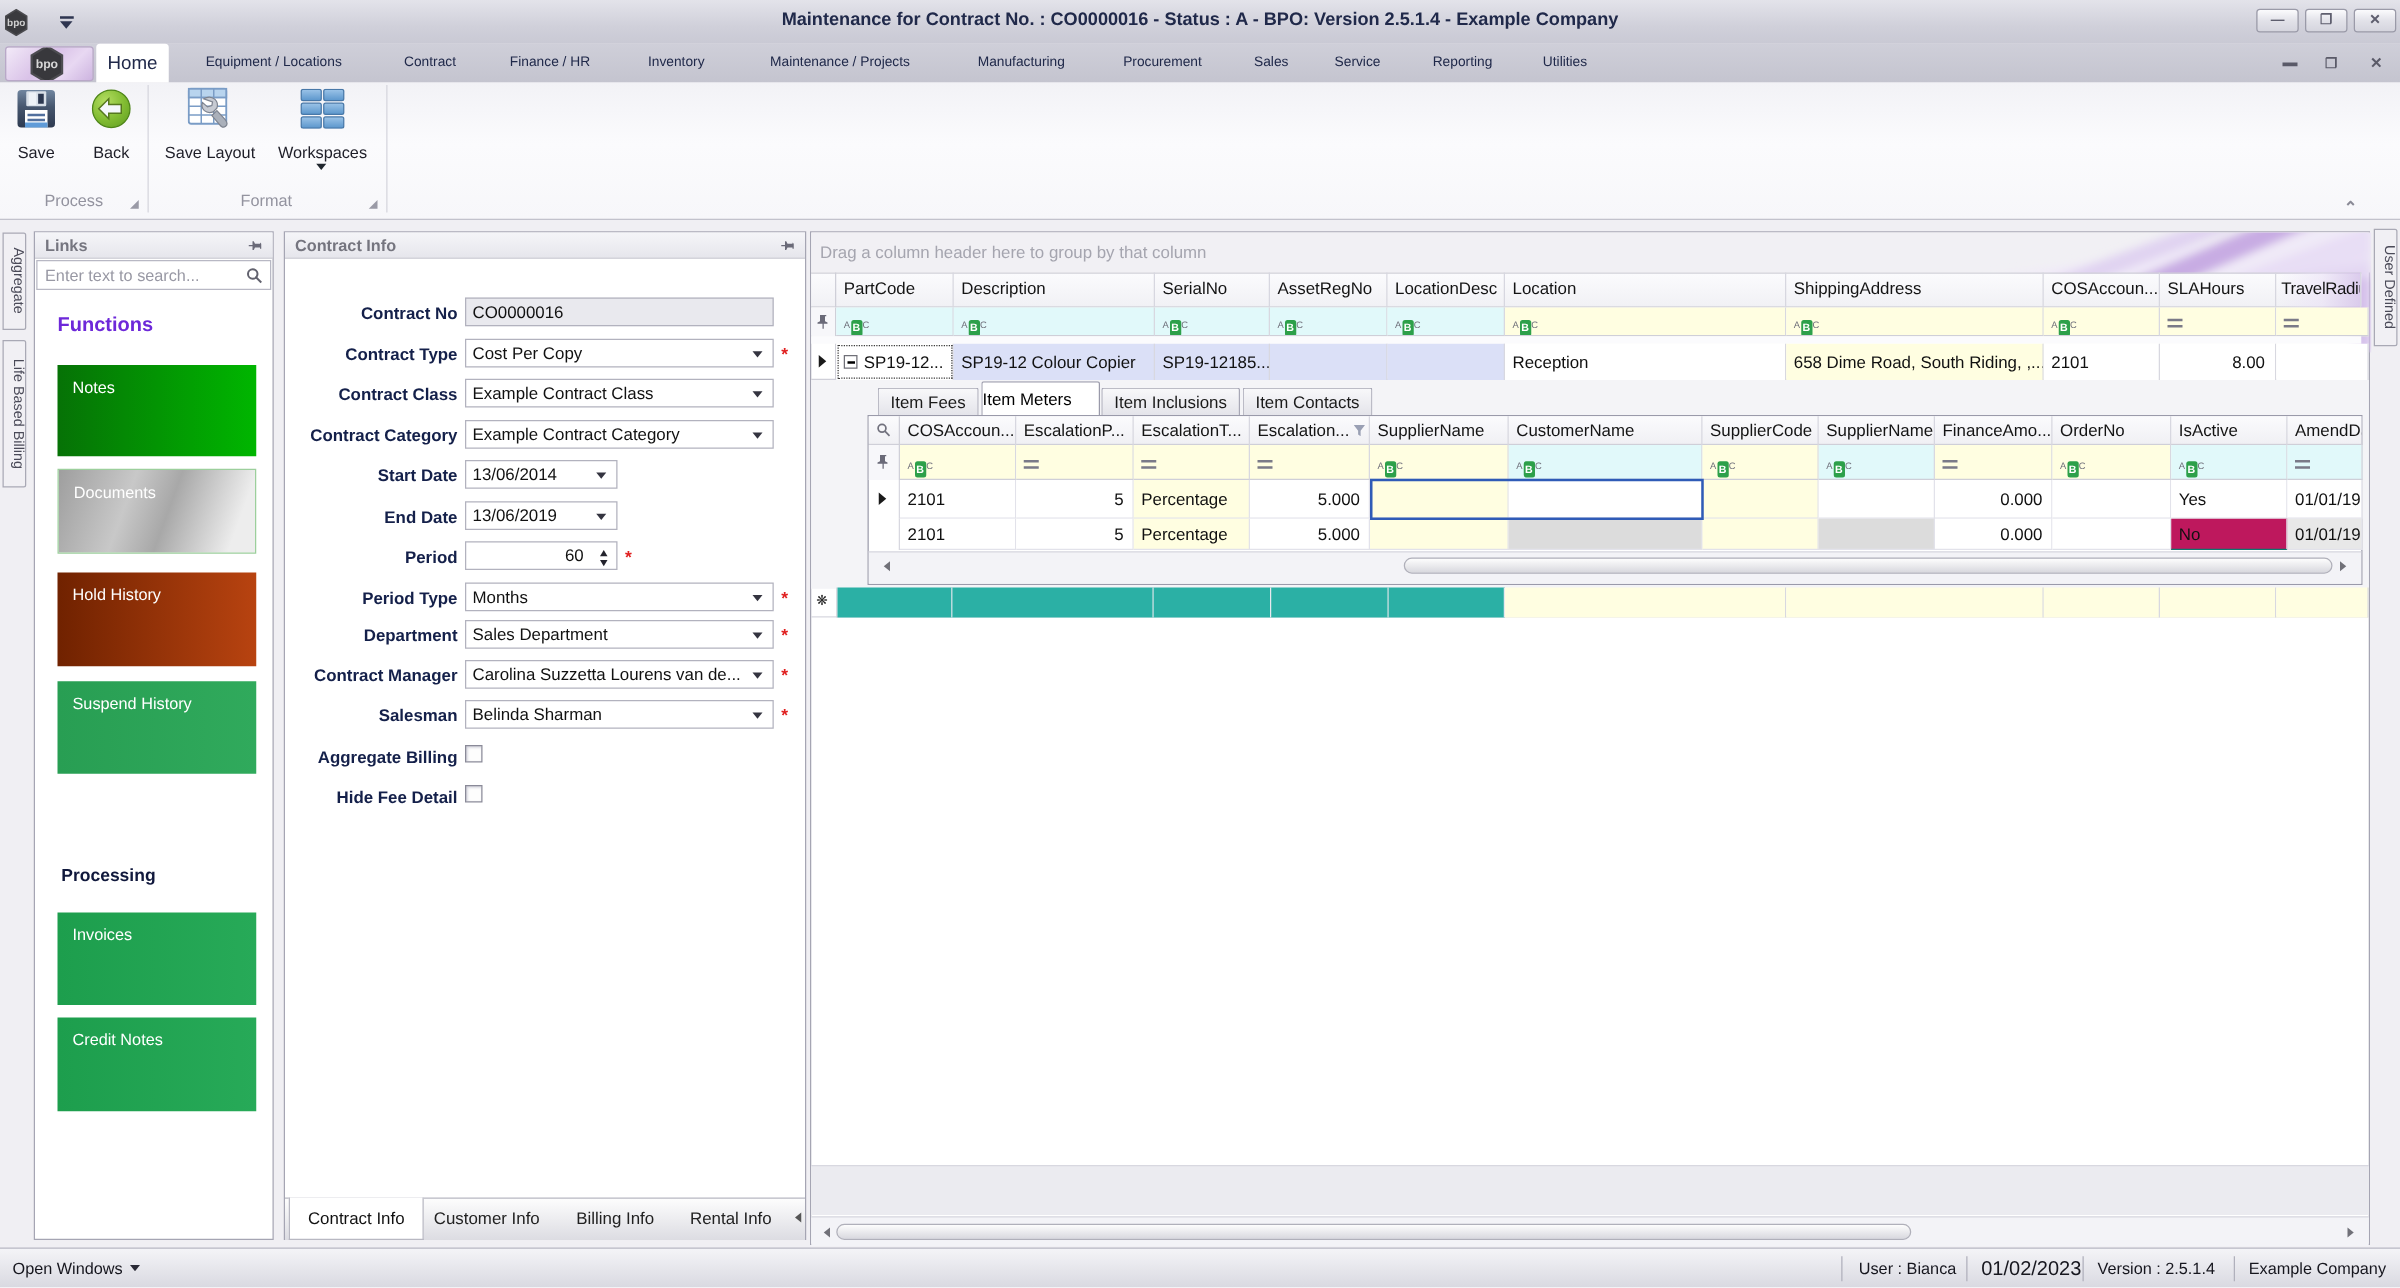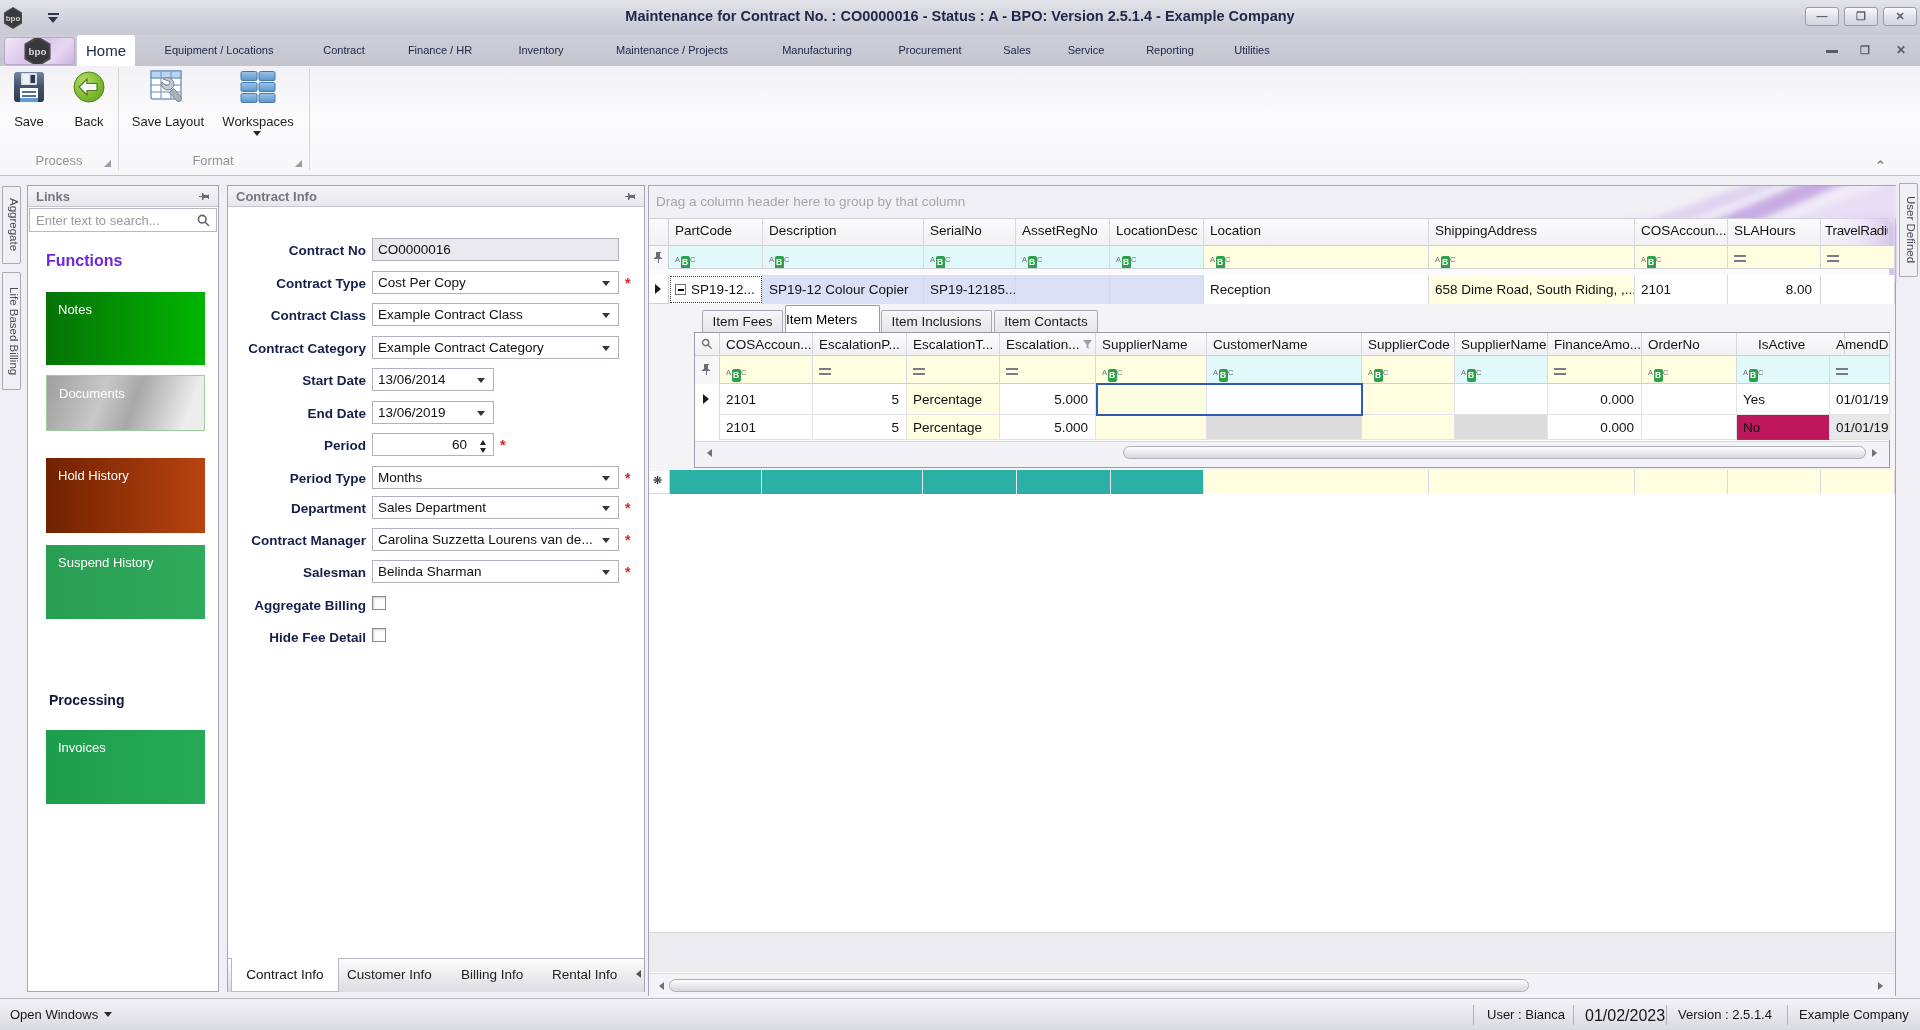--- a/index.html
+++ b/index.html
@@ -184,25 +184,26 @@
         </svg>
     </div>
     <div class="abs" style="left:1px;top:22px;width:188px;height:24px;border:1px solid #b8b8c4;background:#fff;color:#9898a4;font-size:13px;padding:4px 0 0 6px;">Enter text to search...
       <svg class="abs" style="right:6px;top:5px;" width="13" height="13" viewBox="0 0 13 13">
           <circle cx="5.2" cy="5.2" r="3.8" fill="none" stroke="#62626e" stroke-width="1.6"></circle>
           <line x1="8" y1="8" x2="12" y2="12" stroke="#62626e" stroke-width="1.6"></line>
         </svg>
     </div>
     <div class="abs" style="left:18px;top:66px;font-weight:bold;font-size:16px;color:#6d28d9;">Functions</div>
     <div class="abs greenbtn" style="top:106px;height:73px;background:linear-gradient(90deg,#067206,#00b600);">Notes</div>
-    <div class="abs greenbtn" style="top:189px;height:56px;background:linear-gradient(110deg,#9e9e9e,#c8c8c8 35%,#a8a8a8 55%,#ededed 88%);border:1px solid #9ccf9c;">Documents</div>
+    <div class="abs greenbtn" style="top:189px;height:68px;background:linear-gradient(110deg,#9e9e9e,#c8c8c8 35%,#a8a8a8 55%,#ededed 88%);border:1px solid #9ccf9c;">Documents</div>
     <div class="abs greenbtn" style="top:272px;height:75px;background:linear-gradient(90deg,#702200,#b84310);">Hold History</div>
     <div class="abs greenbtn" style="top:359px;height:74px;background:linear-gradient(90deg,#289e53,#30aa5c);">Suspend History</div>
     <div class="abs" style="left:21px;top:506px;font-weight:bold;font-size:14px;color:#10183c;">Processing</div>
     <div class="abs greenbtn" style="top:544px;height:74px;background:linear-gradient(90deg,#1d9e4d,#27aa58);">Invoices</div>
+    <div class="abs greenbtn" style="top:628px;height:75px;background:linear-gradient(90deg,#1d9e4d,#27aa58);">Credit Notes</div>
   </div>
   <div class="abs panel" id="cinfo" style="left:227px;top:185px;width:418px;height:807px;">
     <div class="phead">Contract Info
       <svg class="pin" style="right:8px;" viewBox="0 0 12 12">
           <path d="M5 1 h4 v1 h-1 v4 l2 1 v1 H7 v3 h-1 V8 H3 V7 l2-1 V2 H4 z" fill="#6a6a78" transform="rotate(90 6 6)"></path>
         </svg>
     </div>
     <div class="abs lbl" style="left:0px;top:57px;width:138px;">Contract No</div>
     <div class="abs fld" style="left:144px;top:52px;width:247px;background:#e9e9ee;">CO0000016</div>
     <div class="abs lbl" style="left:0px;top:90px;width:138px;">Contract Type</div>
@@ -328,21 +329,21 @@
 <div class="hcell" style="left:258px;top:147px;width:93px;height:23px;padding-top:4px;z-index:5;">EscalationT...</div>
 <div class="hcell" style="left:351px;top:147px;width:96px;height:23px;padding-top:4px;z-index:5;">Escalation...<svg style="position:absolute;right:3px;top:7px" width="9" height="9" viewBox="0 0 9 9">
           <path d="M0 0 h9 L5.5 4.5 V9 L3.5 7.5 V4.5 Z" fill="#9aa0b4"></path>
         </svg></div>
 <div class="hcell" style="left:447px;top:147px;width:111px;height:23px;padding-top:4px;z-index:5;">SupplierName</div>
 <div class="hcell" style="left:558px;top:147px;width:155px;height:23px;padding-top:4px;z-index:5;">CustomerName</div>
 <div class="hcell" style="left:713px;top:147px;width:93px;height:23px;padding-top:4px;z-index:5;">SupplierCode</div>
 <div class="hcell" style="left:806px;top:147px;width:93px;height:23px;padding-top:4px;z-index:5;">SupplierName</div>
 <div class="hcell" style="left:899px;top:147px;width:94px;height:23px;padding-top:4px;z-index:5;">FinanceAmo...</div>
 <div class="hcell" style="left:993px;top:147px;width:95px;height:23px;padding-top:4px;z-index:5;">OrderNo</div>
-<div class="hcell" style="left:1088px;top:147px;width:93px;height:23px;padding-top:4px;z-index:5;margin-left:15px;">IsActive</div>
+<div class="hcell" style="left:1088px;top:147px;width:93px;height:23px;padding-top:4px;z-index:5;">IsActive</div>
 <div class="hcell" style="left:1181px;top:147px;width:60px;height:23px;padding-top:4px;z-index:5;">AmendDa</div>
 <div class="abs" style="left:46px;top:170px;width:1194px;height:28px;border-bottom:1px solid #cfcfd8;z-index:4;"></div>
 <div class="abs" style="left:46px;top:170px;width:25px;height:28px;border-right:1px solid #cfcfd8;background:#f7f7fa;z-index:5;">
         <svg style="position:absolute;left:6px;top:7px" width="11" height="13" viewBox="0 0 11 13">
           <path d="M3 1 h5 v1 h-1 v4 l2 1 v1 H6 v4 H5 V8 H1 V7 l2-1 V2 H3 z" fill="#6a6a78"></path>
         </svg>
       </div>
 <div class="cell" style="left:71px;top:170px;width:93px;height:28px;background:#fffee1;border-right:1px solid #d8d8e0;border-bottom:1px solid #cfcfd8;padding-top:7px;z-index:5;"><span class="abc"><span class="sm">A</span><span class="bb">B</span><span class="sm">C</span></span></div>
 <div class="cell" style="left:164px;top:170px;width:94px;height:28px;background:#fffee1;border-right:1px solid #d8d8e0;border-bottom:1px solid #cfcfd8;padding-top:7px;z-index:5;"><span class="eqicon"></span></div>
 <div class="cell" style="left:258px;top:170px;width:93px;height:28px;background:#fffee1;border-right:1px solid #d8d8e0;border-bottom:1px solid #cfcfd8;padding-top:7px;z-index:5;"><span class="eqicon"></span></div>

